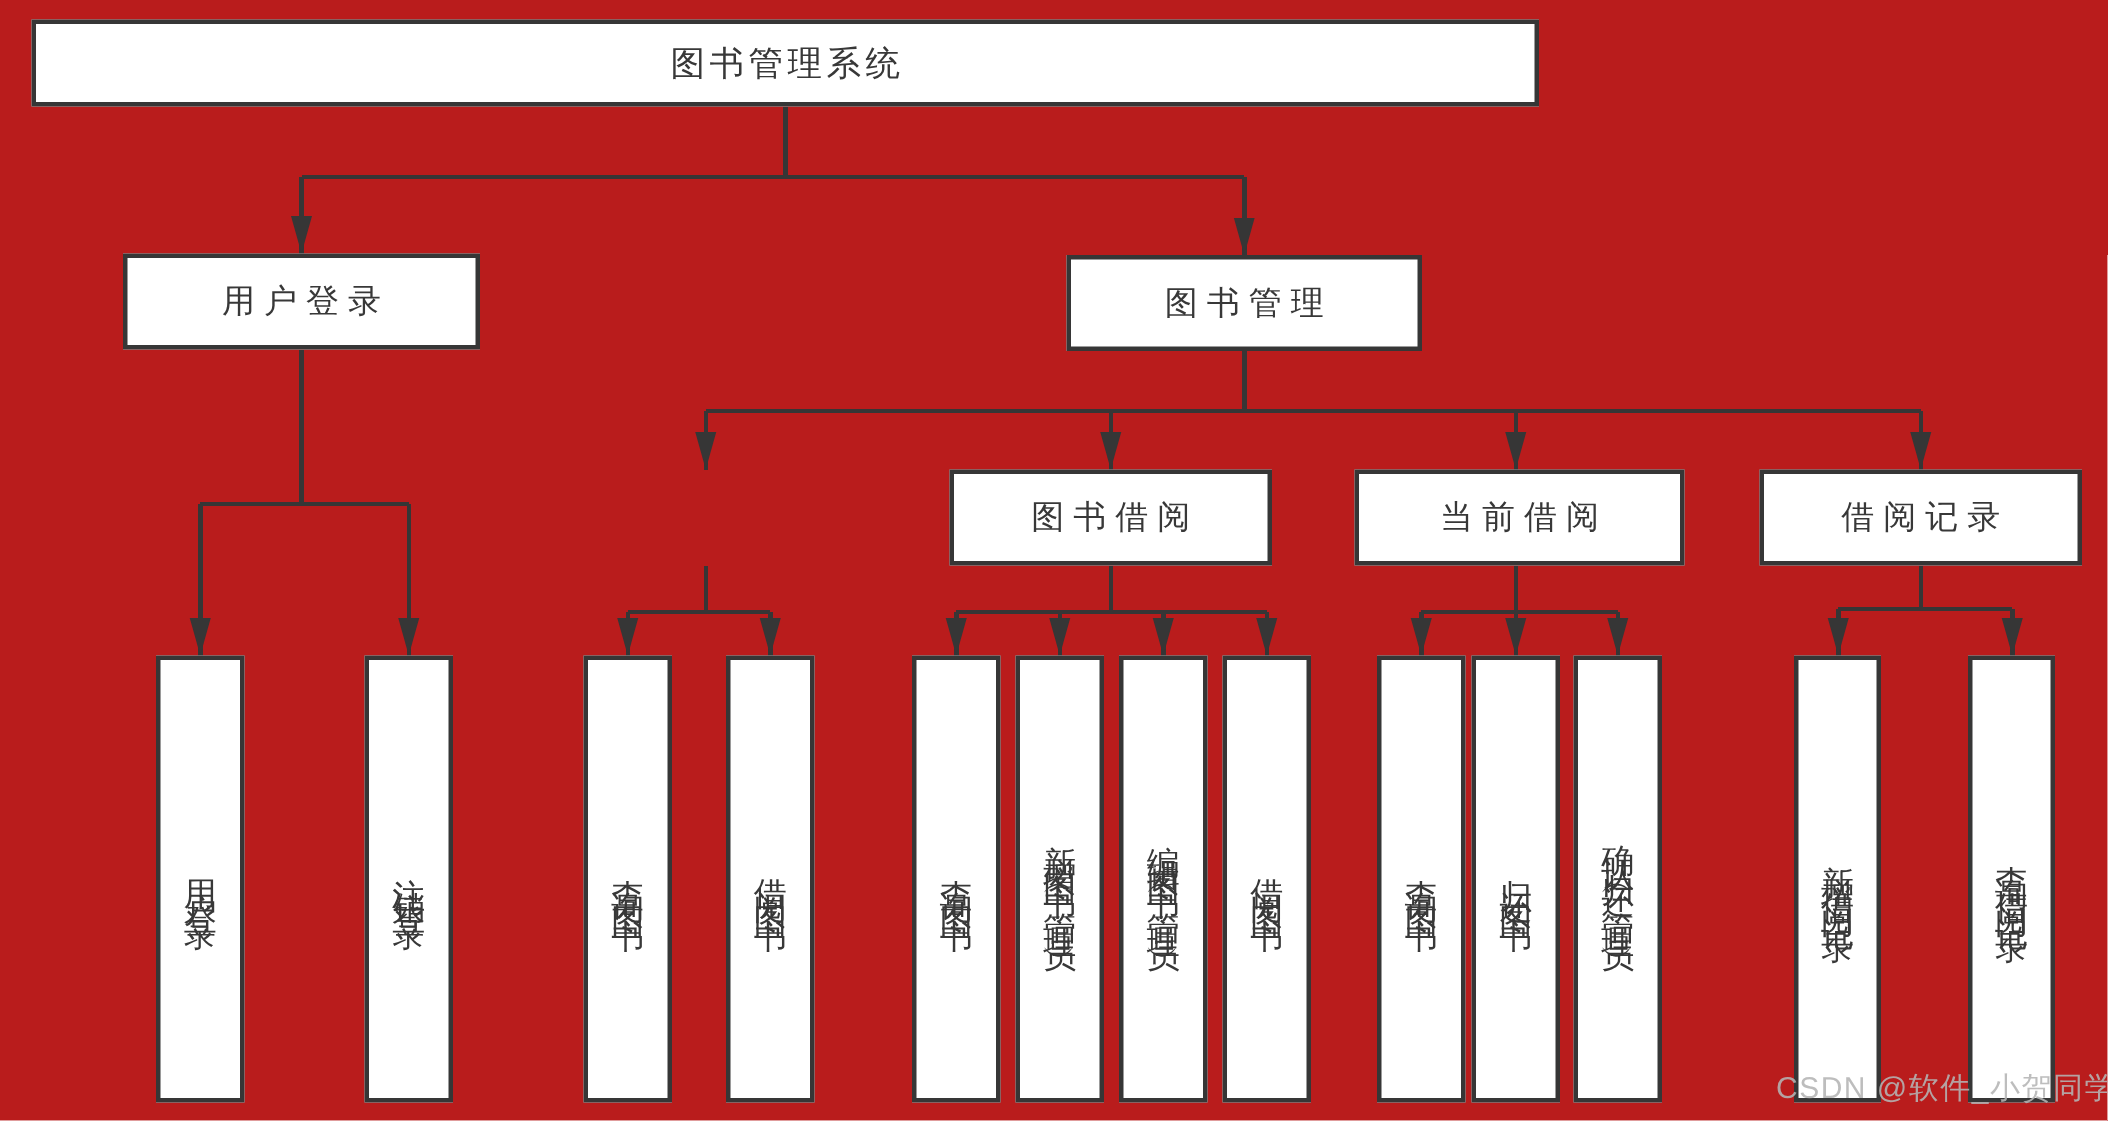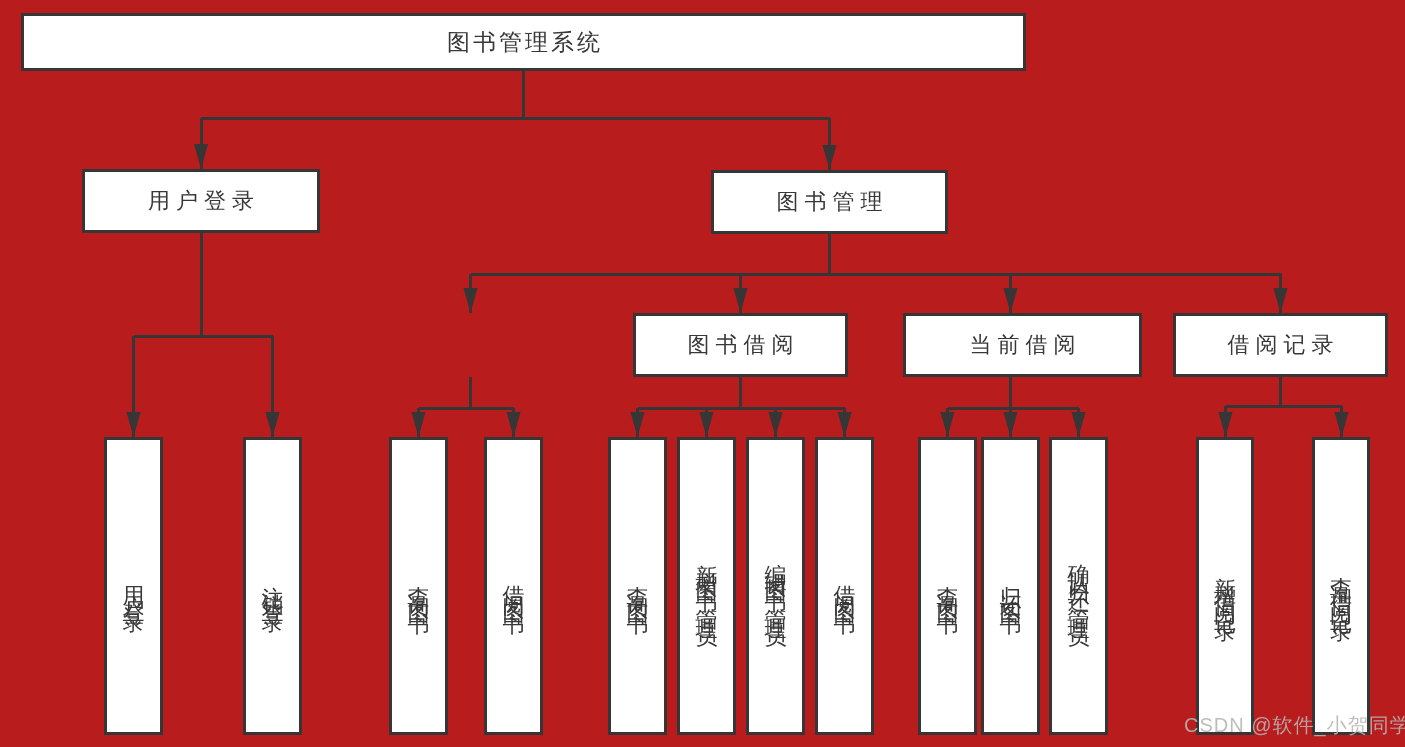--- a/index.html
+++ b/index.html
@@ -77,21 +77,21 @@
   <div class="node" style="left:82px;top:169px;width:238px;height:64px;">
     <span class="hlabel">用户登录</span>
   </div>
   <div class="node" style="left:711px;top:170px;width:237px;height:64px;justify-content:center;">
     <span class="hlabel">图书管理</span>
   </div>
 
   <div class="node" style="left:633px;top:313px;width:215px;height:64px;">
     <span class="hlabel">图书借阅</span>
   </div>
-  <div class="node" style="left:903px;top:313px;width:239px;height:64px;">
+  <div class="node" style="left:903px;top:313px;width:220px;height:64px;">
     <span class="hlabel">当前借阅</span>
   </div>
   <div class="node" style="left:1173px;top:313px;width:215px;height:64px;">
     <span class="hlabel">借阅记录</span>
   </div>
 
   <div class="node" style="left:104px;top:437px;width:59px;height:298px;">
     <span class="vlabel">用户登录</span>
   </div>
   <div class="node" style="left:243px;top:437px;width:59px;height:298px;">

